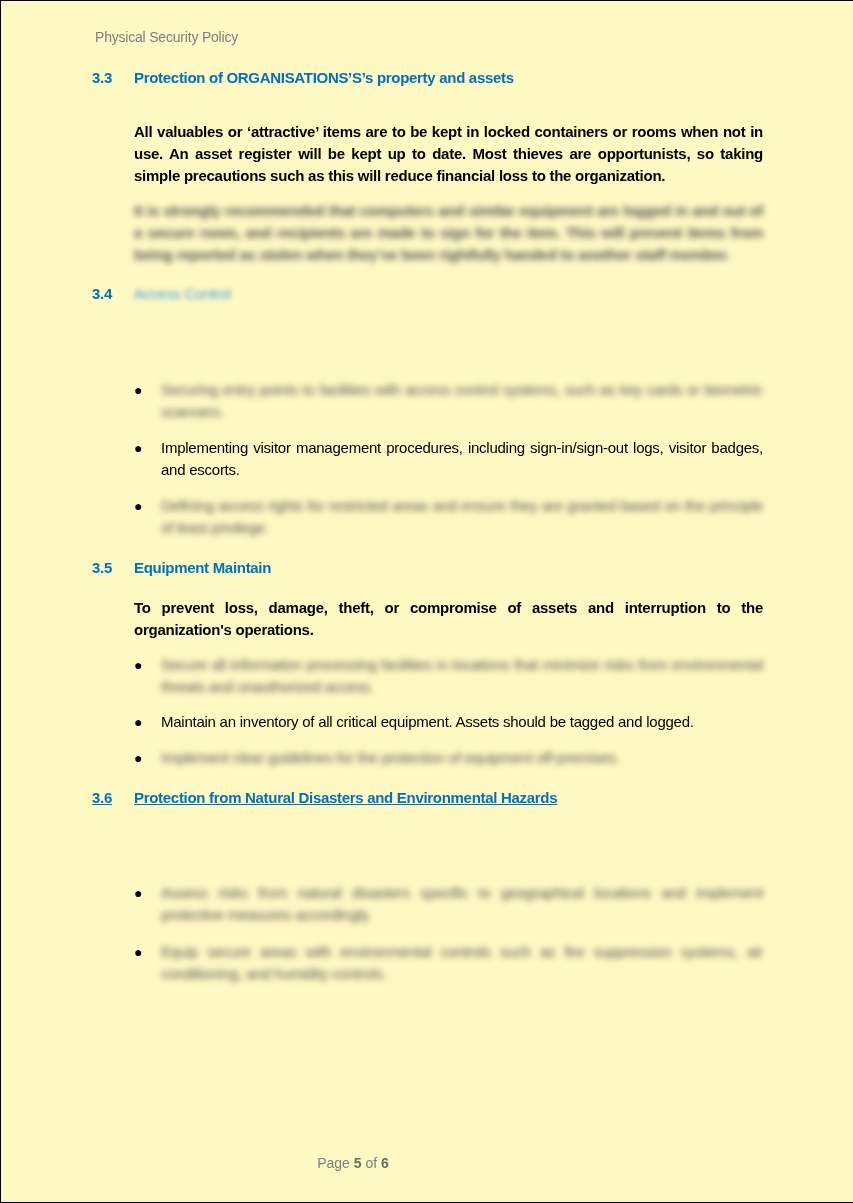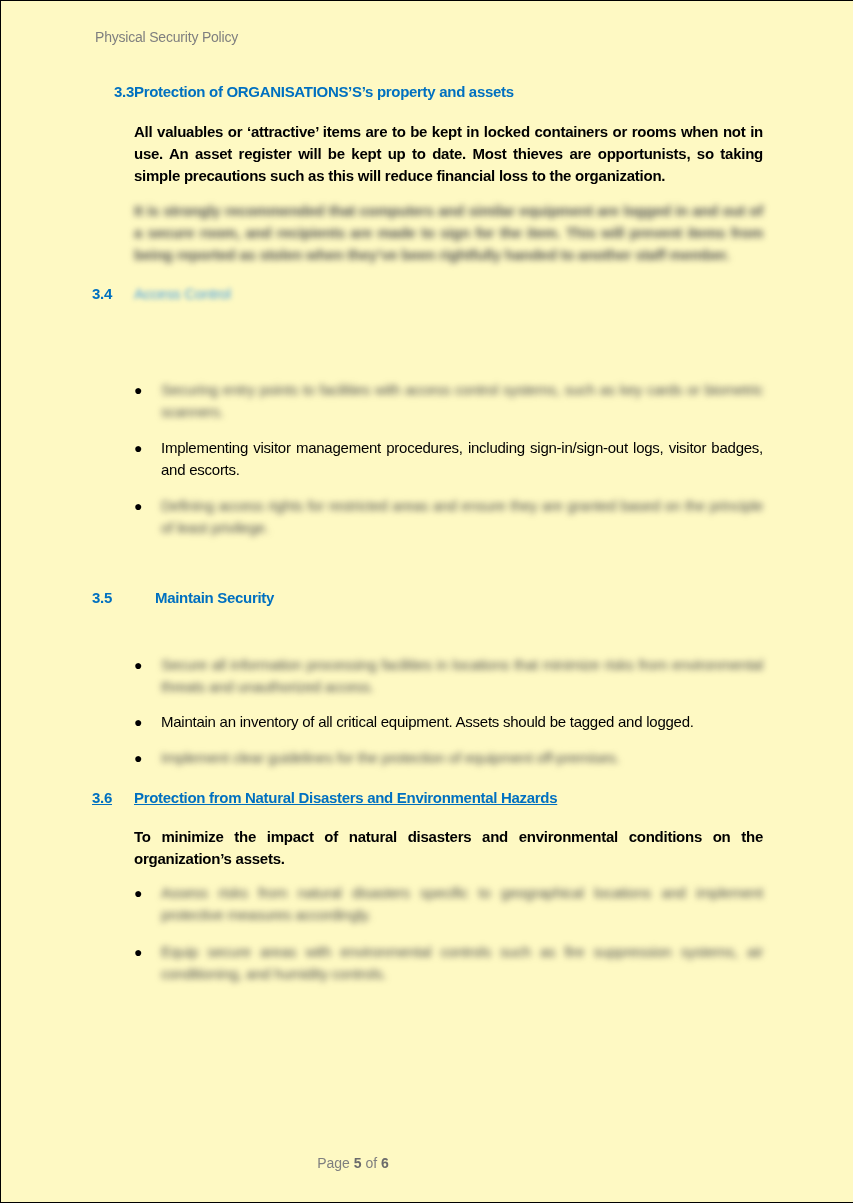--- a/index.html
+++ b/index.html
@@ -40,21 +40,21 @@
   }
   .footer b { color: #6b6b6b; }
 </style>
 </head>
 <body>
 
 <div class="page">
 
   <div class="header-title">Physical Security Policy</div>
 
-  <div class="section-heading" style="top:82px;text-align:right;">
+  <div class="section-heading" style="top:68px;">
     <span class="num">3.3</span>
     <span>Protection of ORGANISATIONS’S’s property and assets</span>
   </div>
   <div class="para" style="top:120px;">All valuables or ‘attractive’ items are to be kept in locked containers or rooms when not in use. An asset register will be kept up to date. Most thieves are opportunists, so taking simple precautions such as this will reduce financial loss to the organization.</div>
   <div class="para blur" style="top:199px;">It is strongly recommended that computers and similar equipment are logged in and out of a secure room, and recipients are made to sign for the item. This will prevent items from being reported as stolen when they’ve been rightfully handed to another staff member.</div>
 
   <div class="section-heading" style="top:284px;">
     <span class="num">3.4</span>
     <span class="blur-head">Access Control</span>
   </div>
@@ -64,42 +64,42 @@
   </div>
   <div class="bullet" style="top:436px;">
     <span class="dot">●</span>
     <span class="txt">Implementing visitor management procedures, including sign-in/sign-out logs, visitor badges, and escorts.</span>
   </div>
   <div class="bullet" style="top:494px;">
     <span class="dot">●</span>
     <span class="txt blur">Defining access rights for restricted areas and ensure they are granted based on the principle of least privilege.</span>
   </div>
 
-  <div class="section-heading" style="top:588px;gap:21px;">
+  <div class="section-heading" style="top:558px;">
     <span class="num">3.5</span>
-    <span>Maintain Security</span>
+    <span>Equipment Maintain</span>
   </div>
+  <div class="para" style="top:596px;">To prevent loss, damage, theft, or compromise of assets and interruption to the organization's operations.</div>
   <div class="bullet" style="top:653px;">
     <span class="dot">●</span>
     <span class="txt blur">Secure all information processing facilities in locations that minimize risks from environmental threats and unauthorized access.</span>
   </div>
   <div class="bullet" style="top:710px;">
     <span class="dot">●</span>
     <span class="txt">Maintain an inventory of all critical equipment. Assets should be tagged and logged.</span>
   </div>
   <div class="bullet" style="top:746px;">
     <span class="dot">●</span>
     <span class="txt blur">Implement clear guidelines for the protection of equipment off-premises.</span>
   </div>
 
   <div class="section-heading" style="top:788px;text-decoration:underline;">
     <span class="num">3.6</span>
     <span>Protection from Natural Disasters and Environmental Hazards</span>
   </div>
-  <div class="para" style="top:825px;">To minimize the impact of natural disasters and environmental conditions on the organization’s assets.</div>
   <div class="bullet" style="top:881px;">
     <span class="dot">●</span>
     <span class="txt blur">Assess risks from natural disasters specific to geographical locations and implement protective measures accordingly.</span>
   </div>
   <div class="bullet" style="top:940px;">
     <span class="dot">●</span>
     <span class="txt blur">Equip secure areas with environmental controls such as fire suppression systems, air conditioning, and humidity controls.</span>
   </div>
 
   <div class="footer">

